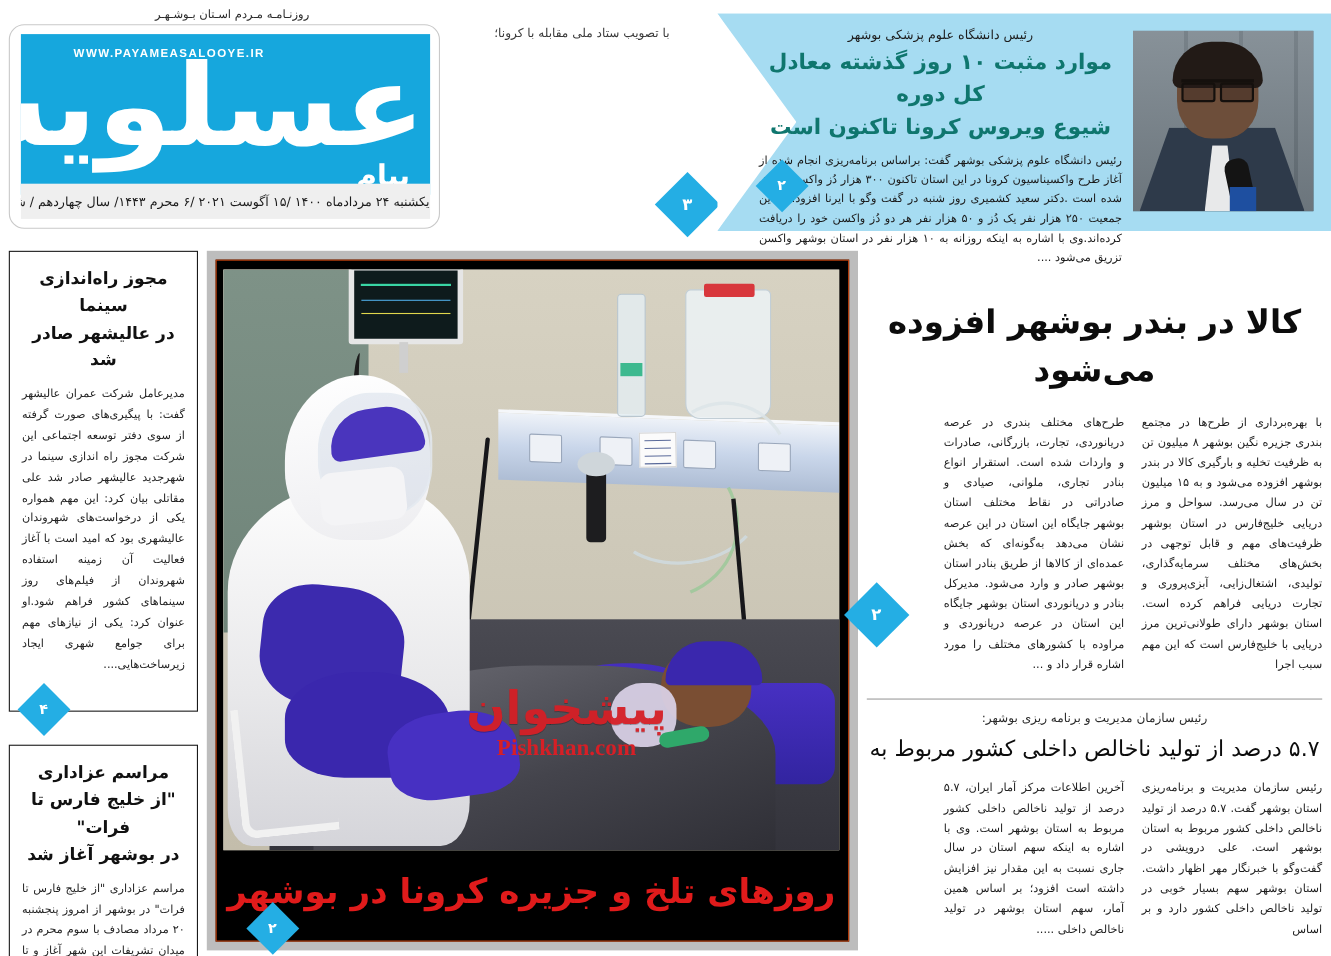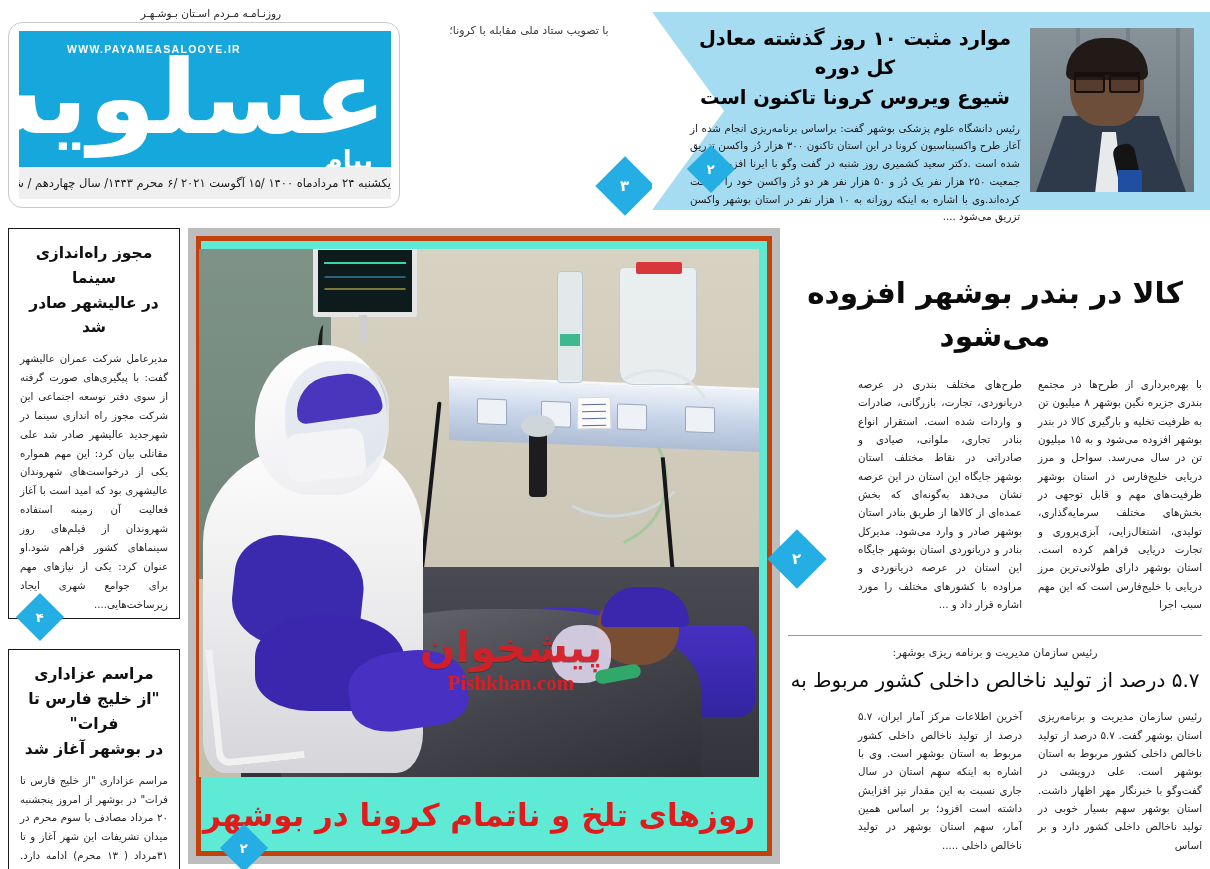--- a/index.html
+++ b/index.html
@@ -127,21 +127,21 @@
   }
   .banner-content {
     position: absolute; left: 690px; top: 24px;
     width: 330px; height: 176px;
     direction: rtl;
   }
   .banner-content .kicker {
     font-size: 11.5px; color: #1d1d1d; text-align: center; margin-bottom: 4px;
   }
   .banner-content .headline {
-    font-size: 19.5px; font-weight: 700; color: #000000;
+    font-size: 19.5px; font-weight: 700; color: #0f766e;
     text-align: center; line-height: 1.5; margin-bottom: 8px;
   }
   .banner-content .body {
     font-size: 10.3px; color: #1a1a1a; line-height: 1.72;
     text-align: justify;
   }
   .banner-photo {
     position: absolute; left: 1030px; top: 28px;
     width: 164px; height: 164px;
     background: linear-gradient(160deg,#6d7a84 0%,#59646d 38%,#3d464d 62%,#2b3237 100%);
@@ -197,21 +197,21 @@
 
   
   .left-col {
     position: absolute; left: 8px; top: 228px;
     width: 172px; height: 636px;
   }
   .side-card {
     position: relative;
     border: 1px solid #1a1a1a;
     background: #ffffff;
-    padding: 12px 11px 4px 11px;
+    padding: 12px 11px 32px 11px;
     direction: rtl;
   }
   .side-card + .side-card { margin-top: 30px; }
   .side-card h2 {
     font-size: 15.5px; font-weight: 700; color: #111;
     text-align: center; line-height: 1.6; margin-bottom: 10px;
   }
   .side-card p {
     font-size: 10.2px; line-height: 1.85; color: #232323;
     text-align: justify;
@@ -223,22 +223,22 @@
   
   .center-block {
     position: absolute; left: 188px; top: 228px;
     width: 592px; height: 636px;
     background: #bdbdbd;
     padding: 8px;
   }
   .center-inner {
     position: relative;
     width: 100%; height: 100%;
-    background: #5eead4;
-    border: 5px solid #c2410c;
+    background: #000000;
+    border: 1px solid #c2410c;
     padding: 8px 8px 0 8px;
   }
   .photo {
     position: relative;
     width: 560px; height: 528px;
     background: #cfcabb;
     overflow: hidden;
   }
   .ph-wall {
     position: absolute; inset: 0;
@@ -515,20 +515,21 @@
         <div class="diamond">
             <span>۳</span>
           </div>
       </div>
     </div>
 
     <div class="top-banner"></div>
     <div class="banner-wedge"></div>
 
     <div class="banner-content">
+      <div class="kicker">رئیس دانشگاه علوم پزشکی بوشهر</div>
       <div class="headline">
         <div>موارد مثبت ۱۰ روز گذشته معادل کل دوره</div>
         <div>شیوع ویروس کرونا تاکنون است</div>
       </div>
       <div class="body">رئیس دانشگاه علوم پزشکی بوشهر گفت: براساس برنامه‌ریزی انجام شده از آغاز طرح واکسیناسیون کرونا در این استان تاکنون ۳۰۰ هزار دُز واکسن تزریق شده است .دکتر سعید کشمیری روز شنبه در گفت و‌گو با ایرنا افزود: از این جمعیت ۲۵۰ هزار نفر یک دُز و ۵۰ هزار نفر هر دو دُز واکسن خود را دریافت کرده‌اند.وی با اشاره به اینکه روزانه به ۱۰ هزار نفر در استان بوشهر واکسن تزریق می‌شود ....</div>
     </div>
 
     <div style="position:absolute;left:694px;top:152px;">
       <div class="diamond sm">
           <span>۲</span>
@@ -621,21 +622,21 @@
         <div class="ph-glove-b"></div>
         <div class="ph-bedrail"></div>
 
         <div class="watermark">
           <div class="wm-fa">پیشخوان</div>
           <div class="wm-en">Pishkhan.com</div>
         </div>
       </div>
 
       <div class="center-headline">
-        <span>روزهای تلخ و ناتمام کرونا در بوشهر</span>
+        <span>روزهای تلخ و جزیره کرونا در بوشهر</span>
         <div class="center-diamond">
           <div class="diamond sm">
               <span>۲</span>
             </div>
         </div>
       </div>
 
     </div>
   </div>
 

